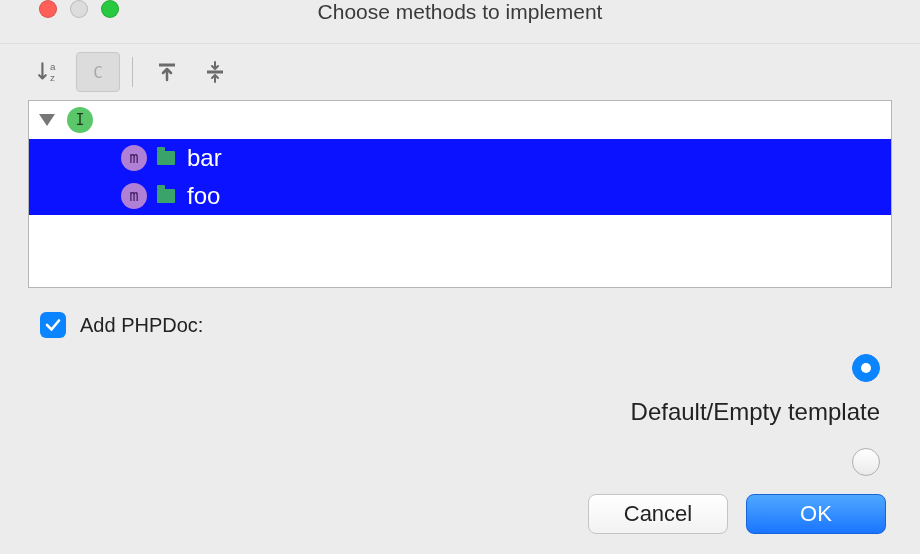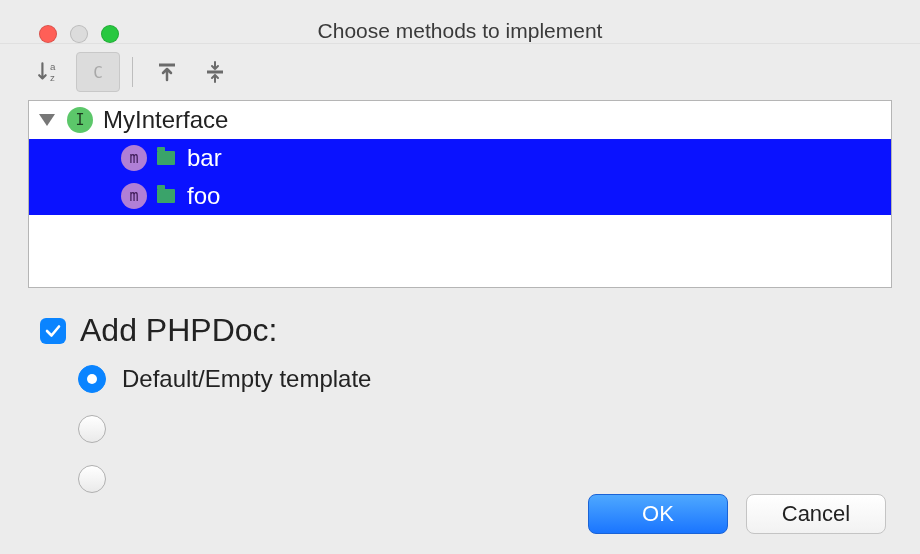--- a/index.html
+++ b/index.html
@@ -11,21 +11,21 @@
     font-family: -apple-system, "Helvetica Neue", Arial, sans-serif;
     font-size: 21px;
     color: #222;
     overflow: hidden;
   }
 
   
   .titlebar {
     height: 44px;
     display: flex;
-    align-items: flex-end;
+    align-items: flex-start;
     position: relative;
     border-bottom: 1px solid rgba(0,0,0,0.05);
     padding-left: 21px;
   }
   .traffic-lights {
     display: flex;
     gap: 13px;
     padding-left: 18px;
   }
   .traffic-btn {
@@ -122,40 +122,40 @@
   }
 
   
   .options {
     padding: 24px 40px 0 40px;
   }
   .checkbox-row {
     display: flex;
     align-items: center;
     gap: 14px;
-    font-size: 32px;
+    font-size: 20px;
     margin-bottom: 16px;
   }
   .checkbox {
     width: 26px; height: 26px;
     border-radius: 6px;
     display: inline-flex; align-items: center; justify-content: center;
   }
   .checkbox.checked {
     background: #0a84ff;
   }
   .checkbox.checked svg { display: block; }
   .radio-group {
     padding-left: 38px;
     display: flex;
     flex-direction: column;
     gap: 22px;
     font-size: 24px;
   }
-  .radio-row { display: flex; align-items: flex-end; gap: 16px; }
+  .radio-row { display: flex; align-items: flex-end; gap: 16px; flex-direction: column; }
   .radio {
     width: 28px; height: 28px; border-radius: 50%;
     border: 1px solid #b0b0b0;
     background: linear-gradient(#fff, #eaeaea);
     display: inline-flex; align-items: center; justify-content: center;
     flex-shrink: 0;
   }
   .radio.selected {
     background: #0a84ff;
     border-color: #0a84ff;
@@ -231,21 +231,20 @@
       <path d="M12 2 L12 9 M9 6 L12 9 L15 6" stroke="#6b6b6b" stroke-width="2" fill="none" stroke-linecap="round"></path>
       <path d="M12 22 L12 15 M9 18 L12 15 L15 18" stroke="#6b6b6b" stroke-width="2" fill="none" stroke-linecap="round"></path>
     </svg>
   </div>
 </div>
 
 <div class="tree">
   <div class="tree-row tree-root">
     <div class="expander"></div>
     <div class="badge-i">I</div>
-    <span>MyInterface</span>
   </div>
   <div class="tree-row tree-child">
     <div class="badge-m">m</div>
     <div class="folder-icon"></div>
     <span>bar</span>
   </div>
   <div class="tree-row tree-child">
     <div class="badge-m">m</div>
     <div class="folder-icon"></div>
     <span>foo</span>
@@ -270,19 +269,19 @@
     <div class="radio-row">
       <div class="radio"></div>
     </div>
     <div class="radio-row">
       <div class="radio"></div>
     </div>
   </div>
 </div>
 
 <div class="footer">
+  <div class="btn btn-cancel">
+    <span>Cancel</span>
+  </div>
   <div class="btn btn-ok">
     <span>OK</span>
   </div>
-  <div class="btn btn-cancel">
-    <span>Cancel</span>
-  </div>
 </div>
 
 </body></html>

